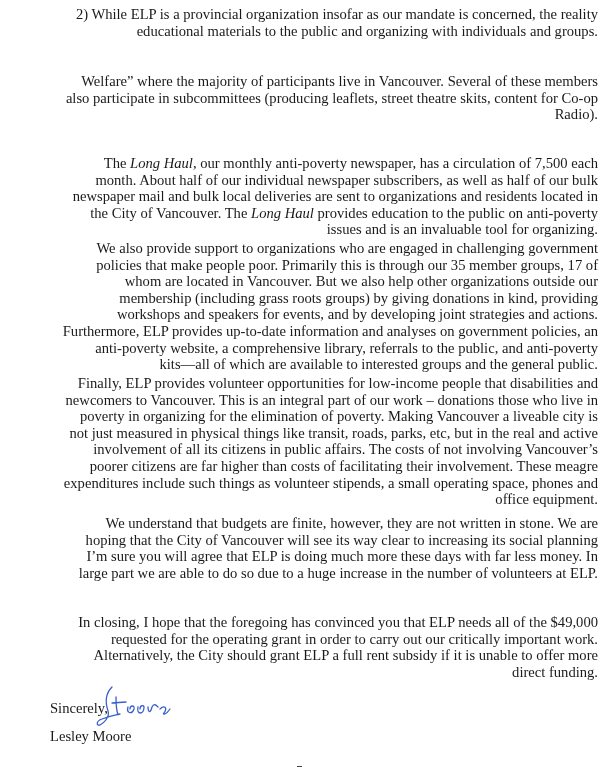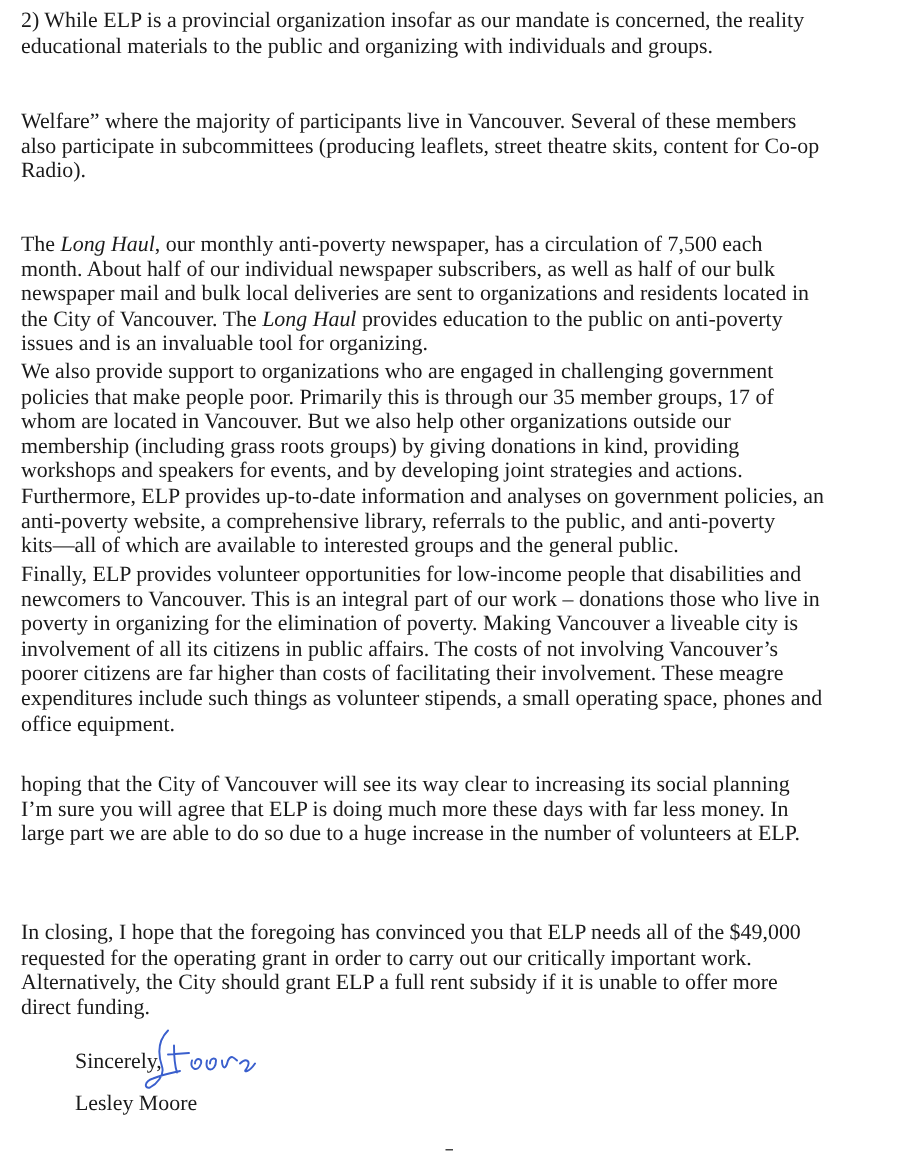--- a/index.html
+++ b/index.html
@@ -1,20 +1,20 @@
 <!DOCTYPE html>
 <html><head>
 <meta charset="utf-8">
 <style>
   html, body { margin: 0; padding: 0; background: #ffffff; }
   body { width: 600px; height: 767px; overflow: hidden; position: relative; }
   .page {
     position: absolute; left: 0; top: 0; width: 600px; height: 767px;
     font-family: "Liberation Serif", serif; color: #1a1a1a;
-    font-size: 14.6px; line-height: 16.6px;
+    font-size: 14.6px; line-height: 16.6px; text-align: right;
   }
   .para { position: absolute; left: 14px; width: 584px; margin: 0; white-space: nowrap; }
   .para .ln { display: block; }
   em { }
   .sig-line { position: absolute; left: 16px; margin-left: 34px; }
   .signature { position: absolute; left: 94px; top: 685px; width: 90px; height: 42px; }
   .page-mark { position: absolute; left: 297px; top: 766px; width: 5px; height: 1px; background: #444; }
 </style>
 </head>
 <body>
@@ -43,26 +43,28 @@
       <span class="ln">membership (including grass roots groups) by giving donations in kind, providing</span>
       <span class="ln">workshops and speakers for events, and by developing joint strategies and actions.</span>
       <span class="ln">Furthermore, ELP provides up-to-date information and analyses on government policies, an</span>
       <span class="ln">anti-poverty website, a comprehensive library, referrals to the public, and anti-poverty</span>
       <span class="ln">kits—all of which are available to interested groups and the general public.</span>
     </p>
   <p class="para" style="top:375px">
       <span class="ln">Finally, ELP provides volunteer opportunities for low-income people that disabilities and</span>
       <span class="ln">newcomers to Vancouver.  This is an integral part of our work – donations those who live in</span>
       <span class="ln">poverty in organizing for the elimination of poverty.  Making Vancouver a liveable city is</span>
+      <span class="ln">not just measured in physical things like transit, roads, parks, etc, but in the real and active</span>
       <span class="ln">involvement of all its citizens in public affairs.  The costs of not involving Vancouver’s</span>
       <span class="ln">poorer citizens are far higher than costs of facilitating their involvement.  These meagre</span>
       <span class="ln">expenditures include such things as volunteer stipends, a small operating space, phones and</span>
       <span class="ln">office equipment.</span>
     </p>
   <p class="para" style="top:515px">
+      <span class="ln">We understand that budgets are finite, however, they are not written in stone.   We are</span>
       <span class="ln">hoping that the City of Vancouver will see its way clear to increasing its social planning</span>
       <span class="ln">I’m sure you will agree that ELP is doing much more these days with far less money.  In</span>
       <span class="ln">large part we are able to do so due to a huge increase in the number of volunteers at ELP.</span>
     </p>
   <p class="para" style="top:614px">
       <span class="ln">In closing, I hope that the foregoing has convinced you that ELP needs all of the $49,000</span>
       <span class="ln">requested for the operating grant in order to carry out our critically important work.</span>
       <span class="ln">Alternatively, the City should grant ELP a full rent subsidy if it is unable to offer more</span>
       <span class="ln">direct funding.</span>
     </p>

